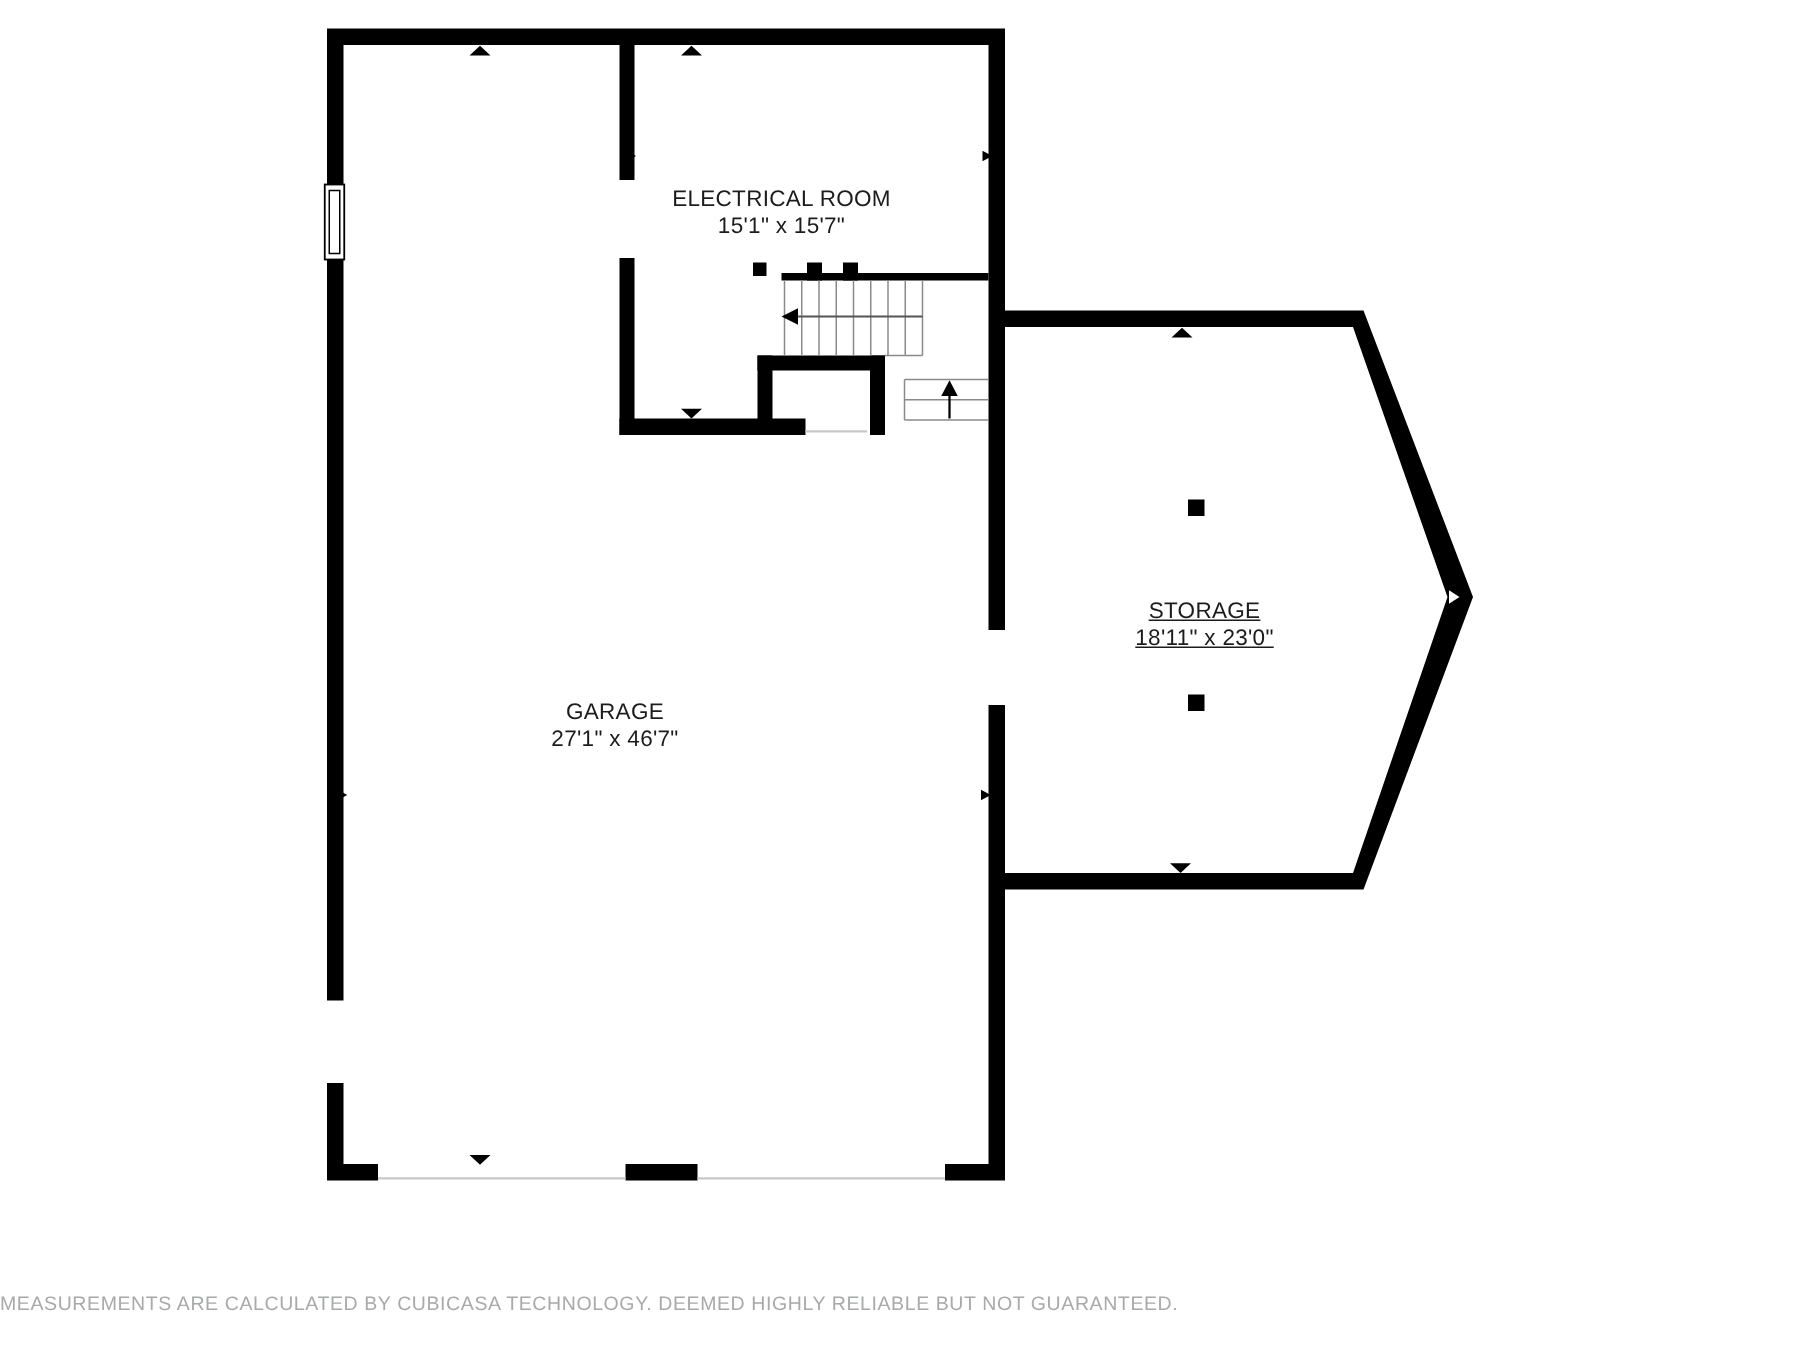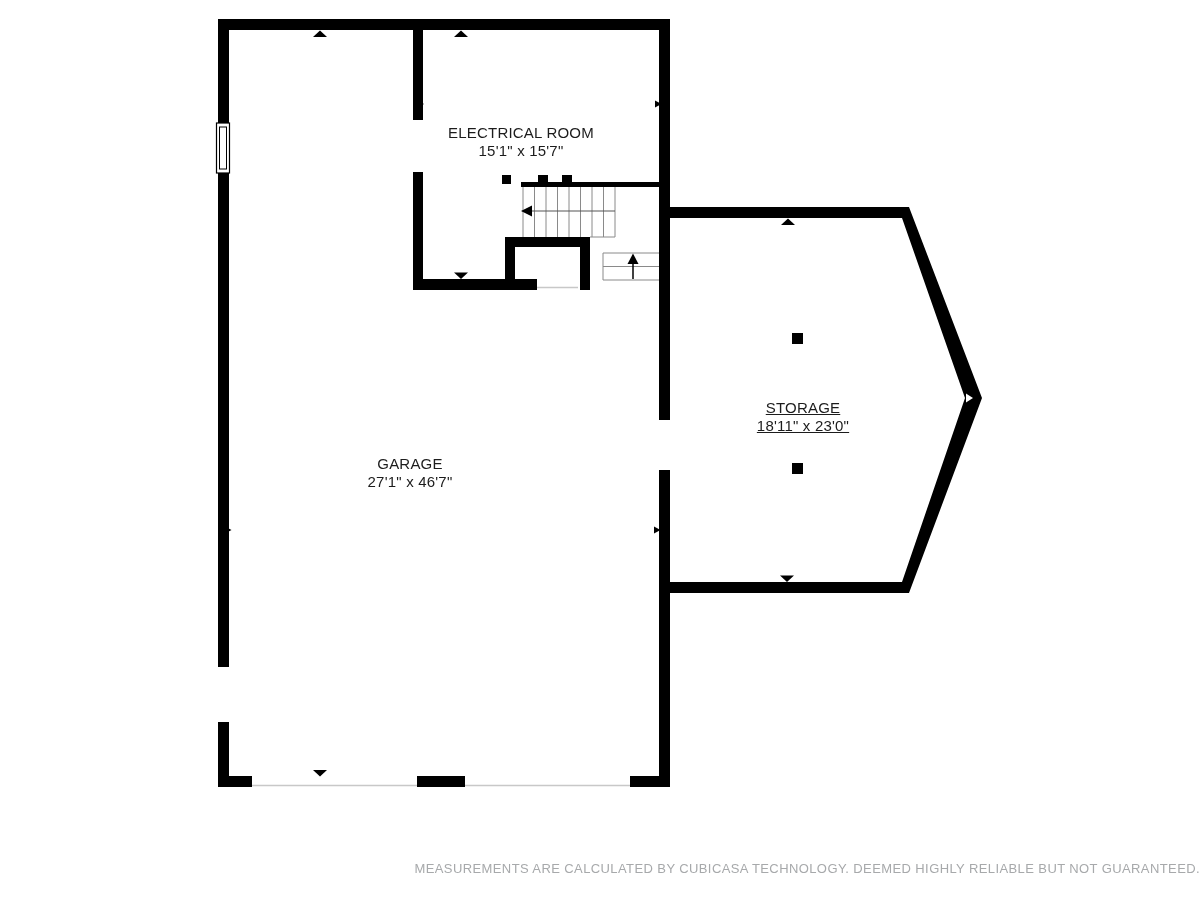--- a/index.html
+++ b/index.html
@@ -30,21 +30,21 @@
     letter-spacing: 0.2px;
     white-space: nowrap;
   }
   .room-label .room-name { display: block; margin-top: 40px; }
   .room-label .room-dims { display: block; }
   #footer-disclaimer {
     position: absolute;
     left: 0;
     right: 0;
     top: 861px;
-    text-align: right;
+    text-align: left;
     font-size: 13px;
     letter-spacing: 0.4px;
     color: #a7a9ab;
     white-space: nowrap;
   }
 </style>
 </head>
 <body>
 
 <div id="stage">
@@ -149,21 +149,21 @@
       <polygon points="225,526.5 225,533.5 231.5,530"></polygon>
       <polygon points="966,393.5 966,402.5 973,398" fill="#ffffff"></polygon>
     </g>
   </svg>
 
   <div class="room-label" style="left:521px; top:122px;">
     <span class="room-name">ELECTRICAL ROOM</span>
     <span class="room-dims">15'1" x 15'7"</span>
   </div>
 
-  <div class="room-label" style="left:410px; top:453px;">
+  <div class="room-label" style="left:410px; top:464px;">
     <span class="room-name">GARAGE</span>
     <span class="room-dims">27'1" x 46'7"</span>
   </div>
 
   <div class="room-label" style="left:803px; top:397px;text-decoration:underline;">
     <span class="room-name">STORAGE</span>
     <span class="room-dims">18'11" x 23'0"</span>
   </div>
 
   <div id="footer-disclaimer">MEASUREMENTS ARE CALCULATED BY CUBICASA TECHNOLOGY. DEEMED HIGHLY RELIABLE BUT NOT GUARANTEED.</div>

